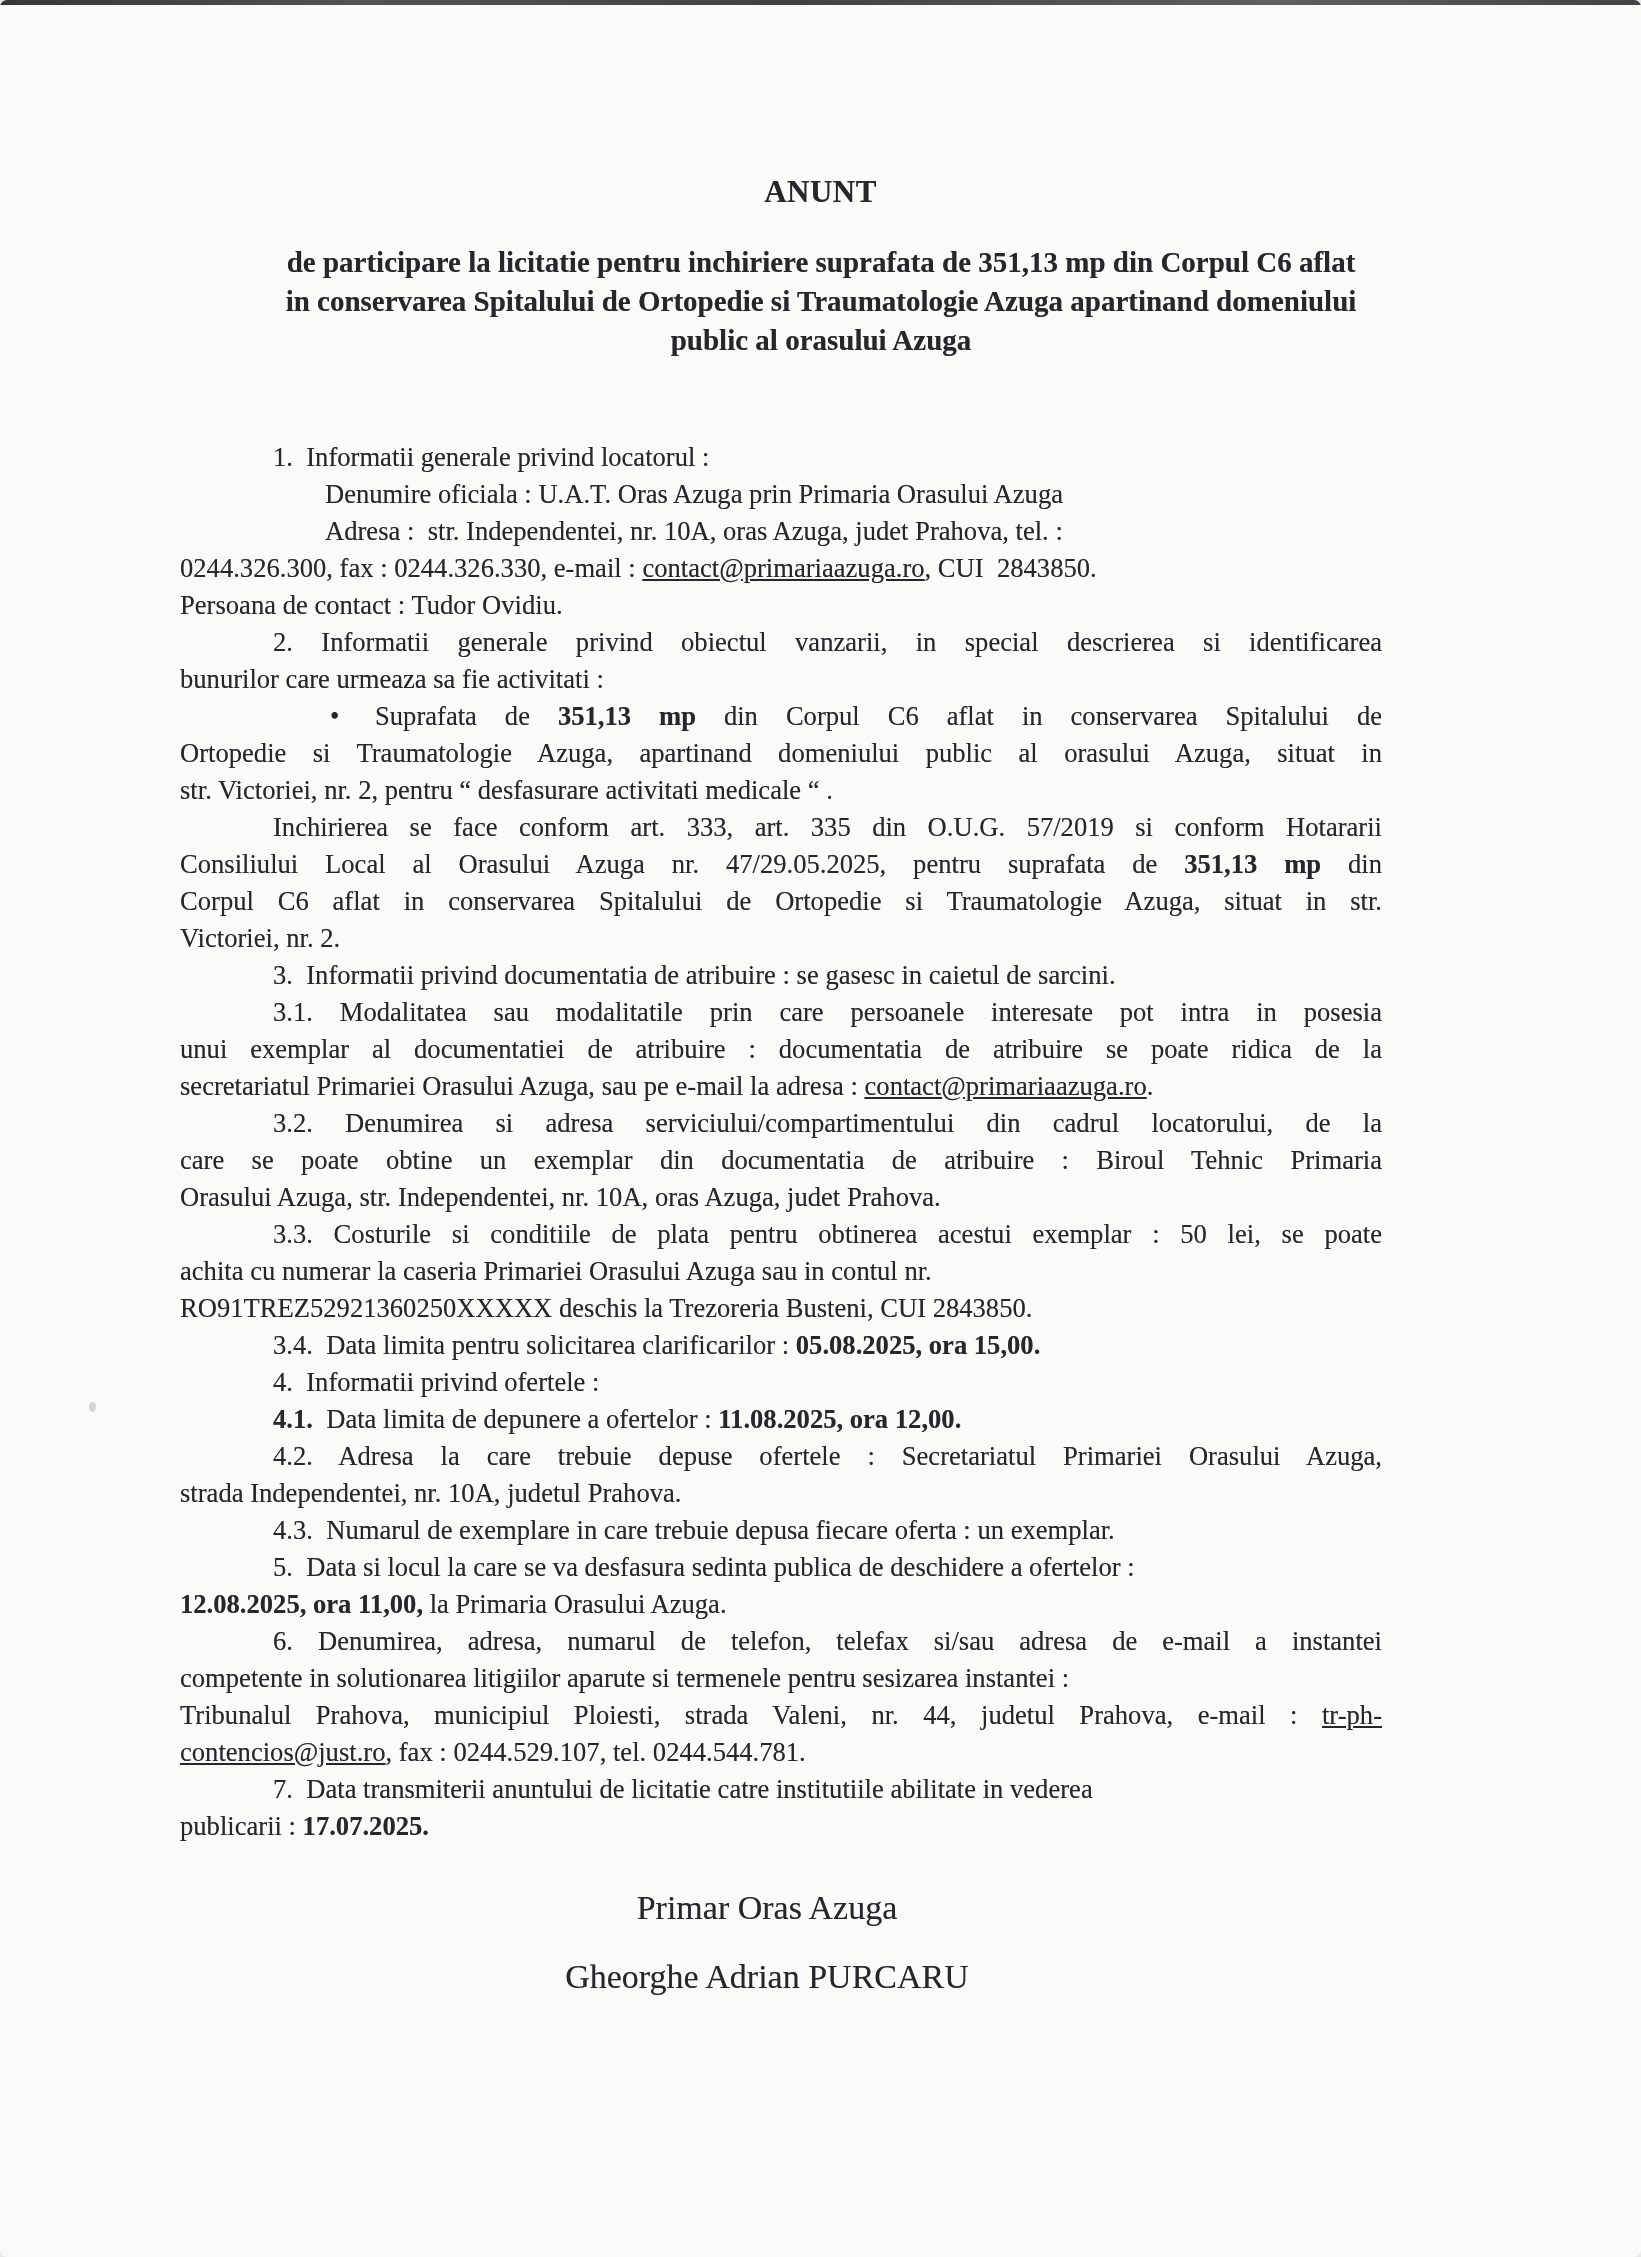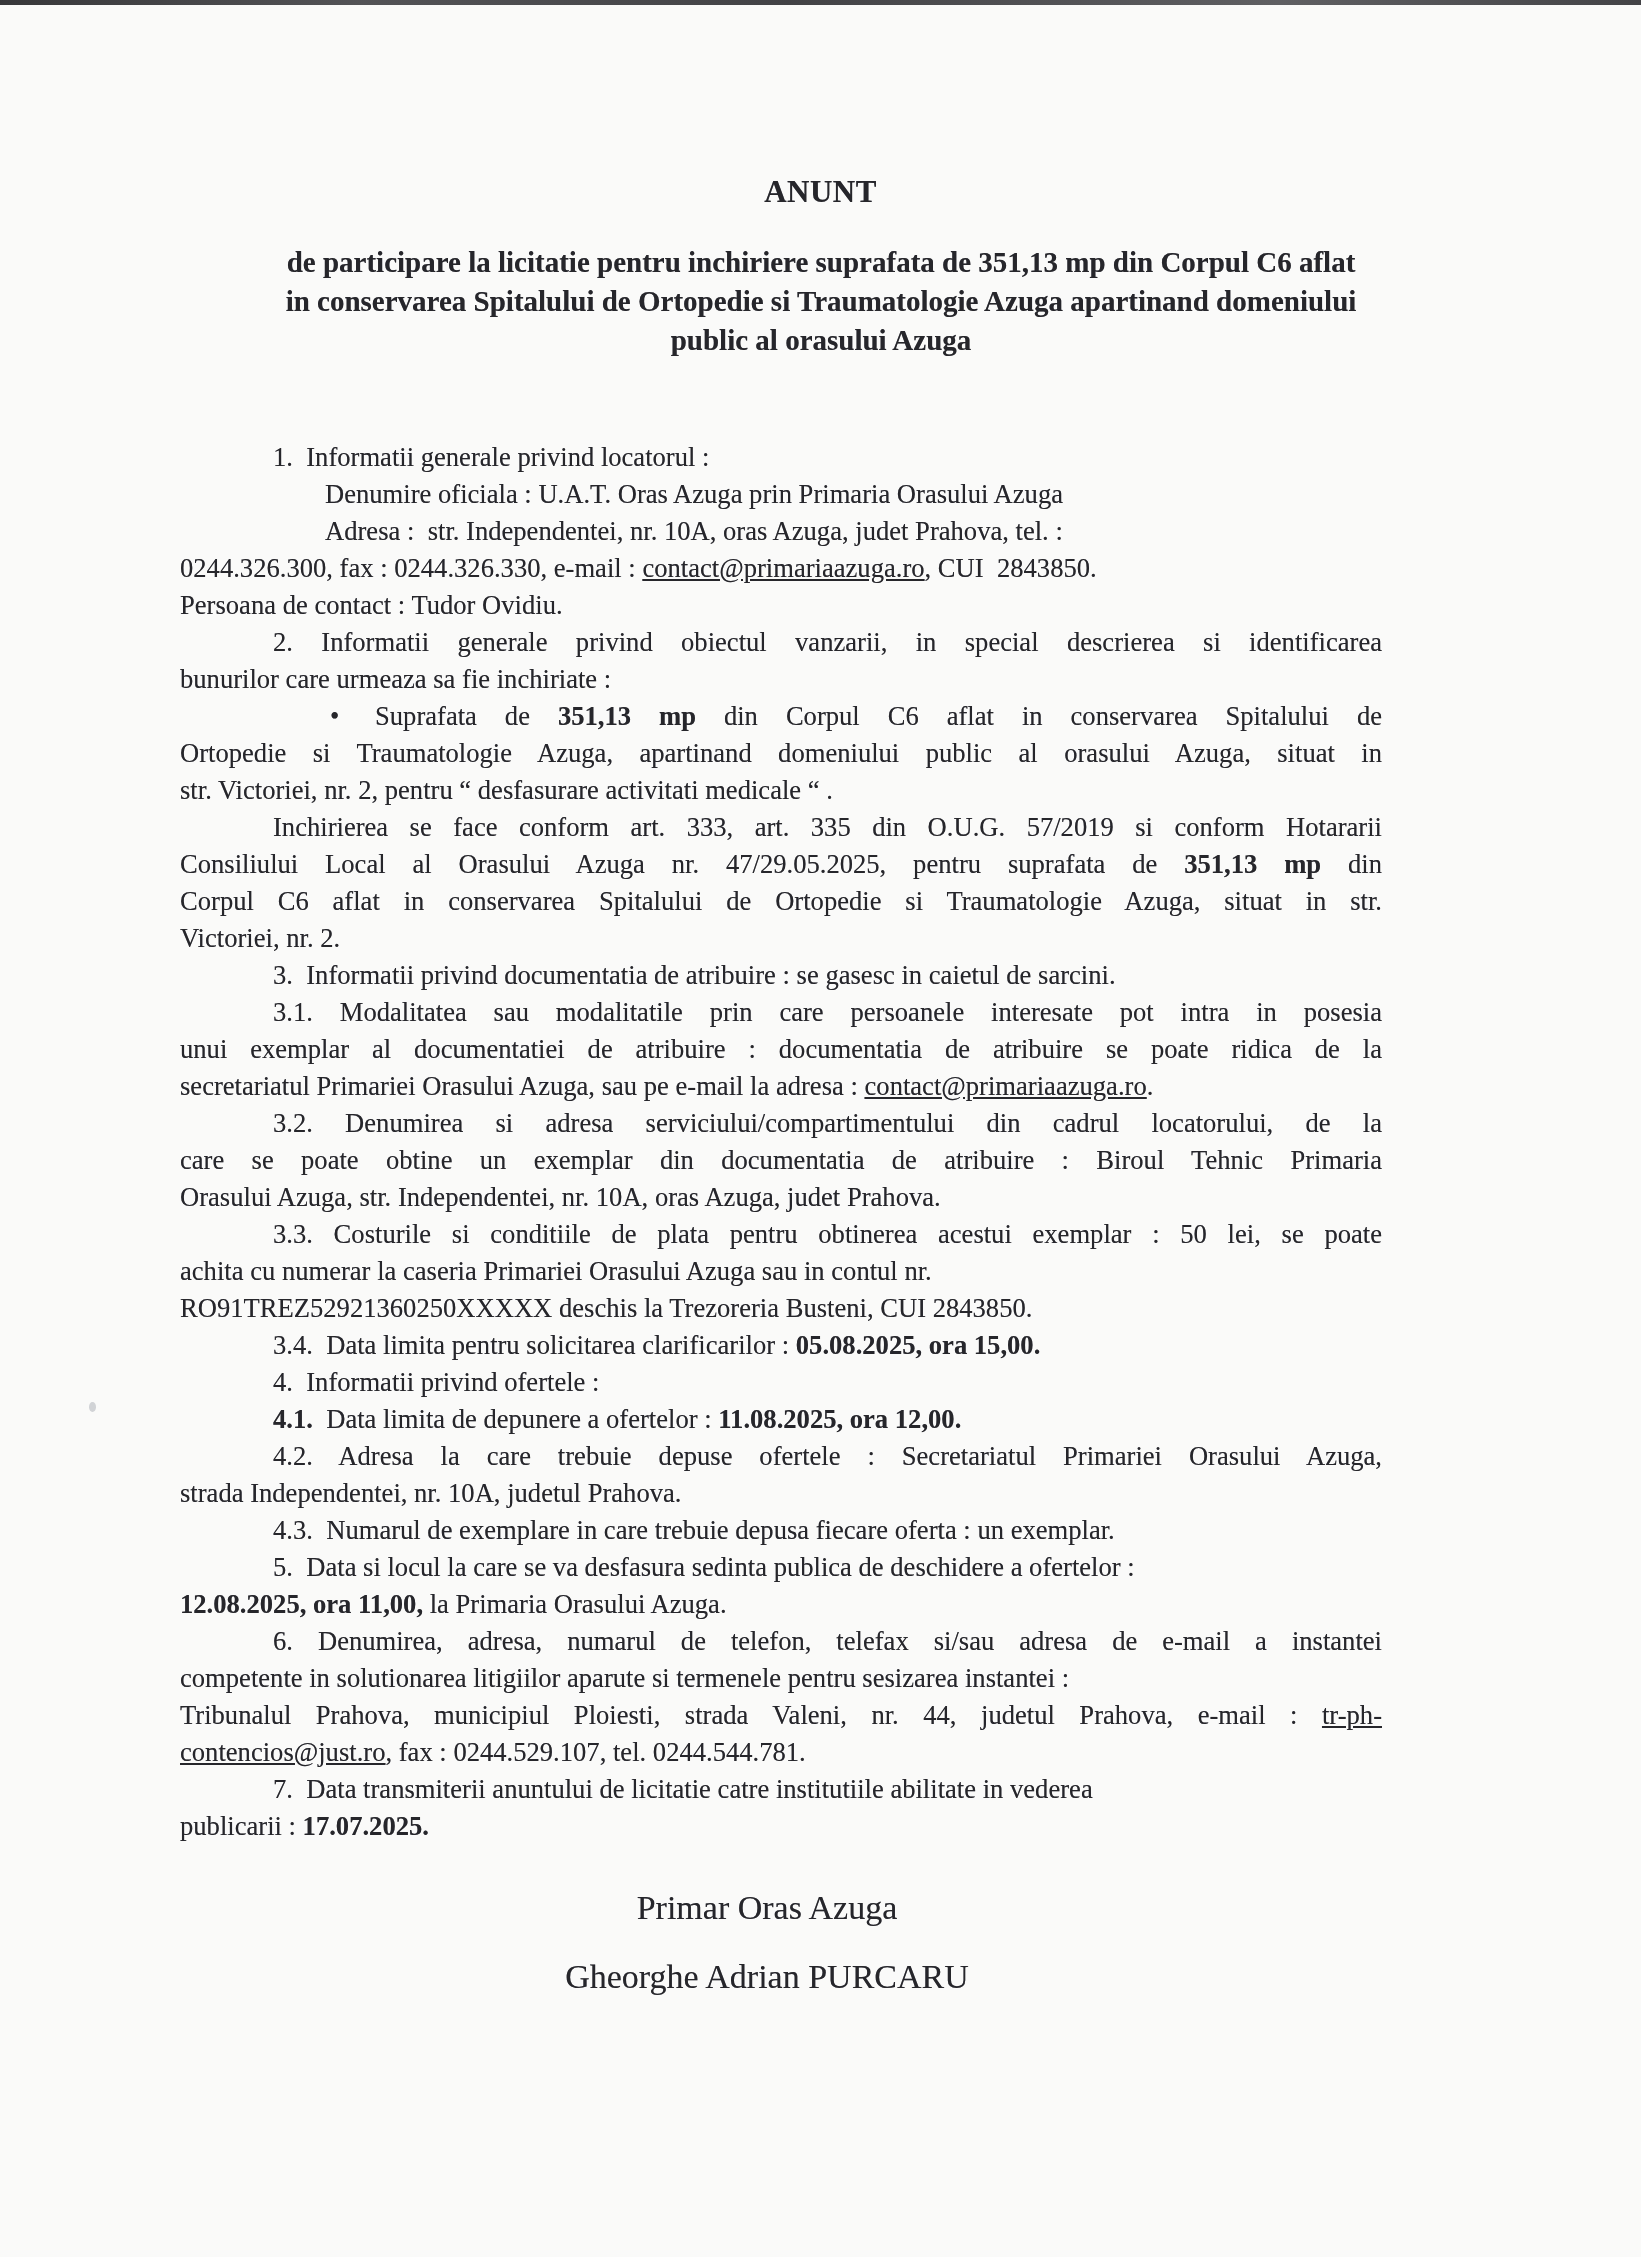--- a/index.html
+++ b/index.html
@@ -4,20 +4,21 @@
 <style>
   html,body{margin:0;padding:0;background:#e8e8e8;}
   .page{
     position:relative;
     width:1641px;height:2257px;
     background:#fafaf9;
     color:#26262b;
     font-family:"Liberation Serif","DejaVu Serif",serif;
     overflow:hidden;
     text-shadow:0 0 0.6px rgba(35,35,50,.45);
+    border-radius:7px;
   }
   .scan-strip{
     position:absolute;top:0;left:0;width:1641px;height:4.8px;
     background:linear-gradient(90deg,#1d1d20 0%,#3c3c40 22%,#29292d 48%,#4a4a4e 78%,#2a2a2e 100%);
     opacity:.88;
   }
   .title{
     position:absolute;top:174px;left:0;width:1641px;margin:0;
     text-align:center;font-size:31px;font-weight:bold;letter-spacing:0.5px;
   }
@@ -60,21 +61,21 @@
     <div>public al orasului Azuga</div>
   </div>
 
   <div class="content" id="body-lines">
       <div class="line ind-1"><span>1.  Informatii generale privind locatorul :</span></div>
       <div class="line ind-2"><span>Denumire oficiala : U.A.T. Oras Azuga prin Primaria Orasului Azuga</span></div>
       <div class="line ind-2"><span>Adresa :  str. Independentei, nr. 10A, oras Azuga, judet Prahova, tel. :</span></div>
       <div class="line ind-0"><span>0244.326.300, fax : 0244.326.330, e-mail : </span><span class="u">contact@primariaazuga.ro</span><span>, CUI  2843850.</span></div>
       <div class="line ind-0"><span>Persoana de contact : Tudor Ovidiu.</span></div>
       <div class="line ind-1 j"><span>2.  Informatii generale privind obiectul vanzarii, in special descrierea si identificarea</span></div>
-      <div class="line ind-0"><span>bunurilor care urmeaza sa fie inchiriate :</span></div>
+      <div class="line ind-0"><span>bunurilor care urmeaza sa fie activitati :</span></div>
       <div class="line ind-b j"><span class="bul">•</span><span>Suprafata de </span><span class="b">351,13 mp</span><span> din Corpul C6 aflat in conservarea Spitalului de</span></div>
       <div class="line ind-0 j"><span>Ortopedie si Traumatologie Azuga, apartinand domeniului public al orasului Azuga, situat in</span></div>
       <div class="line ind-0"><span>str. Victoriei, nr. 2, pentru “ desfasurare activitati medicale “ .</span></div>
       <div class="line ind-1 j"><span>Inchirierea se face conform art. 333, art. 335 din O.U.G. 57/2019 si conform Hotararii</span></div>
       <div class="line ind-0 j"><span>Consiliului Local al Orasului Azuga nr. 47/29.05.2025, pentru suprafata de </span><span class="b">351,13 mp</span><span> din</span></div>
       <div class="line ind-0 j"><span>Corpul C6 aflat in conservarea Spitalului de Ortopedie si Traumatologie Azuga, situat in str.</span></div>
       <div class="line ind-0"><span>Victoriei, nr. 2.</span></div>
       <div class="line ind-1"><span>3.  Informatii privind documentatia de atribuire : se gasesc in caietul de sarcini.</span></div>
       <div class="line ind-1 j"><span>3.1.  Modalitatea sau modalitatile prin care persoanele interesate pot intra in posesia</span></div>
       <div class="line ind-0 j"><span>unui exemplar al documentatiei de atribuire : documentatia de atribuire se poate ridica de la</span></div>

